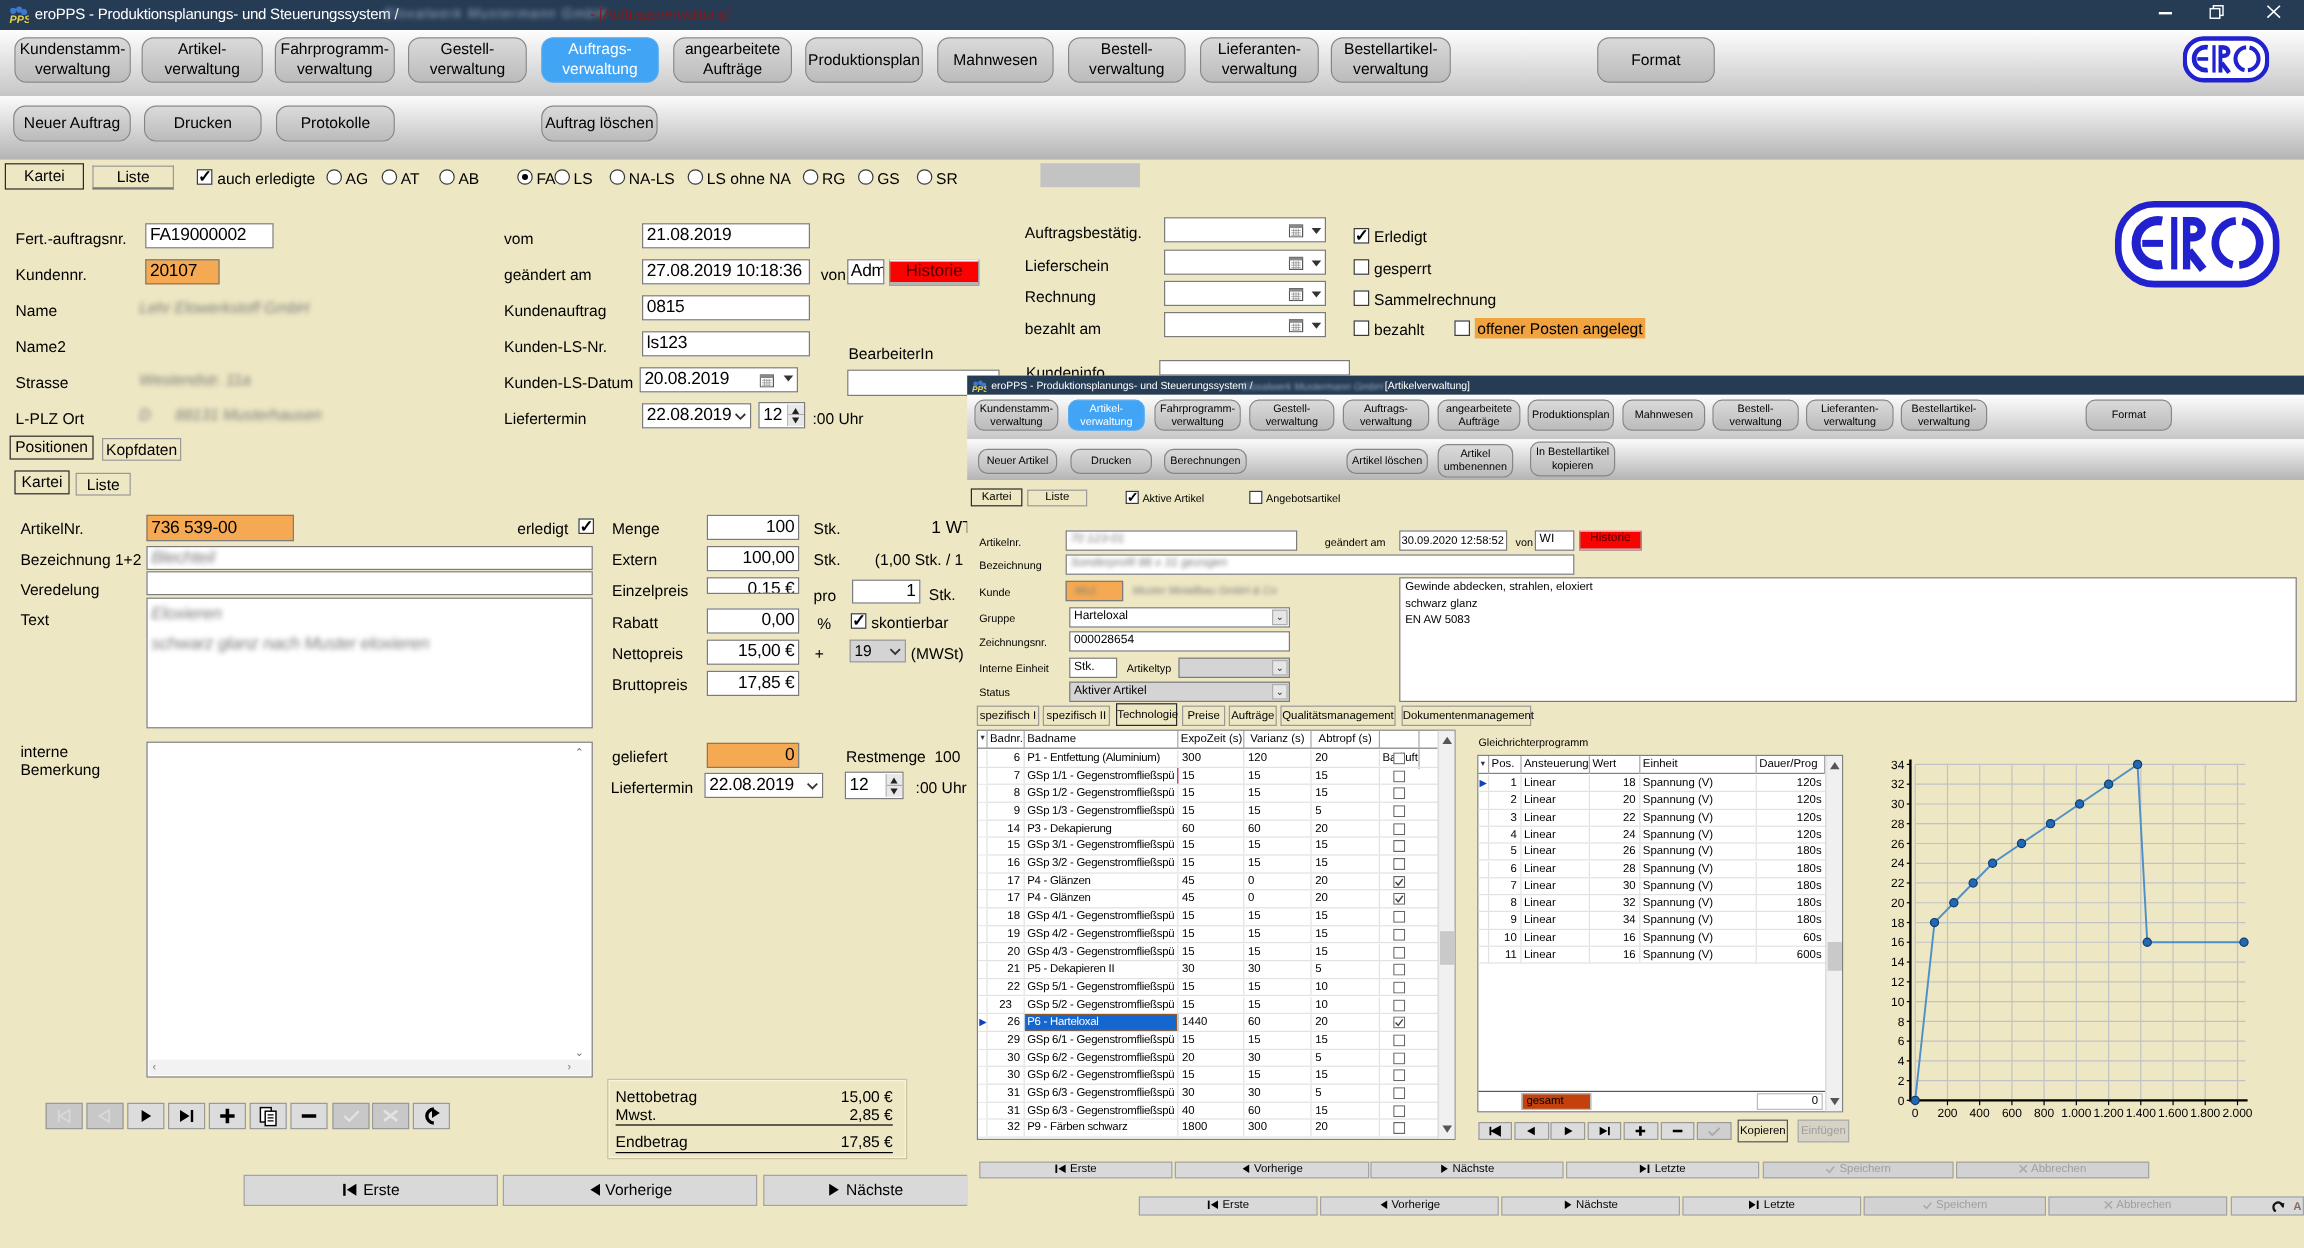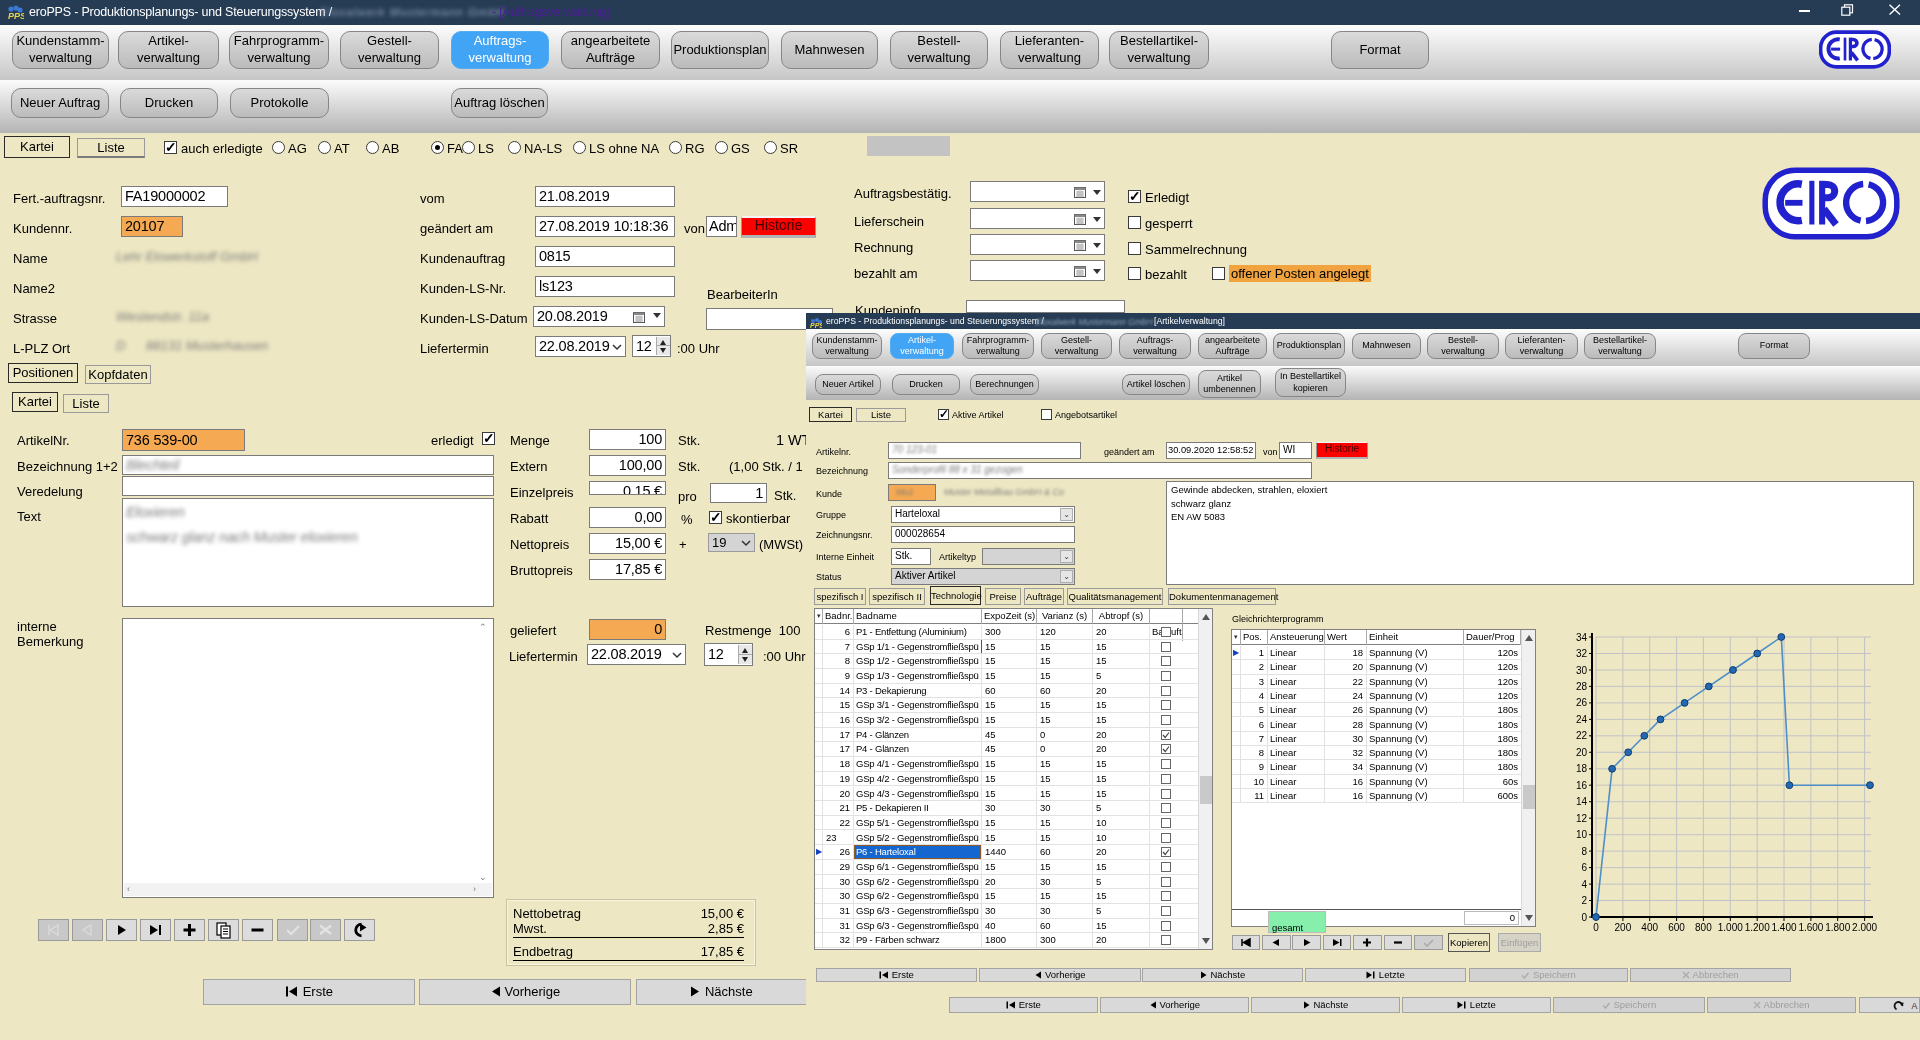--- a/index.html
+++ b/index.html
@@ -28,21 +28,21 @@
 <div class="a" style="left:7px;top:4px;width:17px;height:17px">
 <svg width="17" height="17">
       <circle cx="4" cy="5" r="2.6" fill="#3c78d2"></circle>
       <circle cx="9" cy="4" r="2.6" fill="#3c78d2"></circle>
       <circle cx="13" cy="6" r="2.6" fill="#3c78d2"></circle>
       <text x="1" y="15" font-size="9" font-weight="bold" fill="#e8d44d" font-style="italic">PPS</text>
     </svg>
 </div>
 <div class="a" style="left:29px;top:4.5px;font-size:12.5px;letter-spacing:-0.2px;color:#fff;white-space:nowrap">eroPPS - Produktionsplanungs- und Steuerungssystem /</div>
 <div class="a blur" style="left:320px;top:6px;font-size:11.5px;color:#97a9bf;white-space:nowrap;letter-spacing:1px">Eloxalwerk Mustermann GmbH</div>
-<div class="a" style="left:492px;top:4.5px;font-size:12.5px;letter-spacing:-0.2px;color:#4c1d95;white-space:nowrap">- [Auftragsverwaltung]</div>
+<div class="a" style="left:492px;top:4.5px;font-size:12.5px;letter-spacing:-0.2px;color:#7f1d1d;white-space:nowrap">- [Auftragsverwaltung]</div>
 <div class="a" style="left:1780px;top:0;width:140px;height:25px;color:#fff">
     <span style="position:absolute;left:19px;top:10px;width:11px;height:1.6px;background:#fff"></span>
     <svg style="position:absolute;left:61px;top:4px" width="13" height="12">
       <rect x="3.5" y="0.8" width="8" height="8" fill="none" stroke="#fff" stroke-width="1.2"></rect>
       <rect x="0.8" y="3.2" width="8" height="8" fill="#263c55" stroke="#fff" stroke-width="1.2"></rect>
     </svg>
     <svg style="position:absolute;left:108px;top:4px" width="13" height="12">
       <path d="M1.5,0.8 12,10.6 M12,0.8 1.5,10.6" stroke="#fff" stroke-width="1.4"></path>
     </svg>
   </div>
@@ -621,21 +621,21 @@
       <div style="position:absolute;left:222px;top:0;width:56px;height:100%;border-right:1px solid #e2e2e2;padding:0 3px;line-height:13.5px">15</div>
       <div style="position:absolute;left:278px;top:0;width:57px;height:100%;border-right:1px solid #e2e2e2;padding:0 3px;line-height:13.5px">10</div>
       <div style="position:absolute;left:335px;top:0;width:49px;height:100%">
         <svg width="10" height="10" style="position:absolute;left:11px;top:2px">
           <rect x="0.5" y="0.5" width="9" height="9" fill="#fff" stroke="#666"></rect>
         </svg>
       </div>
     </div>
     <div style="position:absolute;left:0;top:221.5px;width:384px;height:14.68px;border-bottom:1px solid #e2e2e2">
       <div style="position:absolute;left:0;top:0;width:8px;height:100%;border-right:1px solid #e2e2e2;background:#fff"></div>
-      <div style="position:absolute;left:8px;top:0;width:31px;height:100%;border-right:1px solid #e2e2e2;text-align:left;padding:0 3px;line-height:13.5px">23</div>
+      <div style="position:absolute;left:8px;top:0;width:31px;height:100%;border-right:1px solid #e2e2e2;text-align:center;padding:0 3px;line-height:13.5px">23</div>
       <div style="position:absolute;left:39px;top:0;width:128px;height:100%;border-right:1px solid #e2e2e2;padding:0 2px;line-height:13.5px;overflow:hidden;white-space:nowrap;letter-spacing:-0.22px">GSp 5/2 - Gegenstromfließspü</div>
       <div style="position:absolute;left:167px;top:0;width:55px;height:100%;border-right:1px solid #e2e2e2;padding:0 3px;line-height:13.5px">15</div>
       <div style="position:absolute;left:222px;top:0;width:56px;height:100%;border-right:1px solid #e2e2e2;padding:0 3px;line-height:13.5px">15</div>
       <div style="position:absolute;left:278px;top:0;width:57px;height:100%;border-right:1px solid #e2e2e2;padding:0 3px;line-height:13.5px">10</div>
       <div style="position:absolute;left:335px;top:0;width:49px;height:100%">
         <svg width="10" height="10" style="position:absolute;left:11px;top:2px">
           <rect x="0.5" y="0.5" width="9" height="9" fill="#fff" stroke="#666"></rect>
         </svg>
       </div>
     </div>
@@ -833,21 +833,21 @@
     </div>
     <div style="position:absolute;left:0;top:159.0px;width:289px;height:14.3px;border-bottom:1px solid #e2e2e2">
       <div style="position:absolute;left:0;top:0;width:9px;height:100%;border-right:1px solid #e2e2e2"></div>
       <div style="position:absolute;left:9px;top:0;width:27px;height:100%;border-right:1px solid #e2e2e2;text-align:right;padding:0 3px;line-height:13px">11</div>
       <div style="position:absolute;left:36px;top:0;width:57px;height:100%;border-right:1px solid #e2e2e2;padding:0 2px;line-height:13px">Linear</div>
       <div style="position:absolute;left:93px;top:0;width:42px;height:100%;border-right:1px solid #e2e2e2;text-align:right;padding:0 3px;line-height:13px">16</div>
       <div style="position:absolute;left:135px;top:0;width:97px;height:100%;border-right:1px solid #e2e2e2;padding:0 2px;line-height:13px">Spannung (V)</div>
       <div style="position:absolute;left:232px;top:0;width:57px;height:100%;text-align:right;padding:0 3px;line-height:13px">600s</div>
     </div>
     <div style="position:absolute;left:0;top:279px;width:289px;height:1px;background:#555"></div>
-    <div style="position:absolute;left:36px;top:281px;width:58px;height:14px;background:#86efac;border:1px solid #bbb;line-height:12px;padding:10px 3px">gesamt</div>
+    <div style="position:absolute;left:36px;top:281px;width:58px;height:14px;background:#c2410c;border:1px solid #bbb;line-height:12px;padding:0 3px">gesamt</div>
     <div style="position:absolute;left:232px;top:281px;width:55px;height:14px;border:1px solid #bbb;text-align:right;line-height:12px;padding:0 3px">0</div>
     <div style="position:absolute;right:0;top:0;width:14px;height:100%;background:#f0f0f0;border-left:1px solid #d8d8d8">
       <div style="position:absolute;top:1px;left:3px;width:0;height:0;border:4px solid transparent;border-bottom:6px solid #555"></div>
       <div style="position:absolute;bottom:1px;left:3px;width:0;height:0;border:4px solid transparent;border-top:6px solid #555"></div>
       <div style="position:absolute;top:155px;left:1px;width:12px;height:24px;background:#c9c9c9"></div>
     </div>
   </div>
 <div class="a" style="left:1231.5px;top:935px;width:28.5px;height:15px;background:#dcdcdc;border:1px solid #9a9a9a;display:flex;align-items:center;justify-content:center">
     <svg width="26" height="13">
       <path d="M9,3 v7 M17,3 l-6.5,3.5 6.5,3.5 z" stroke="#000" fill="#000" stroke-width="1.5"></path>

